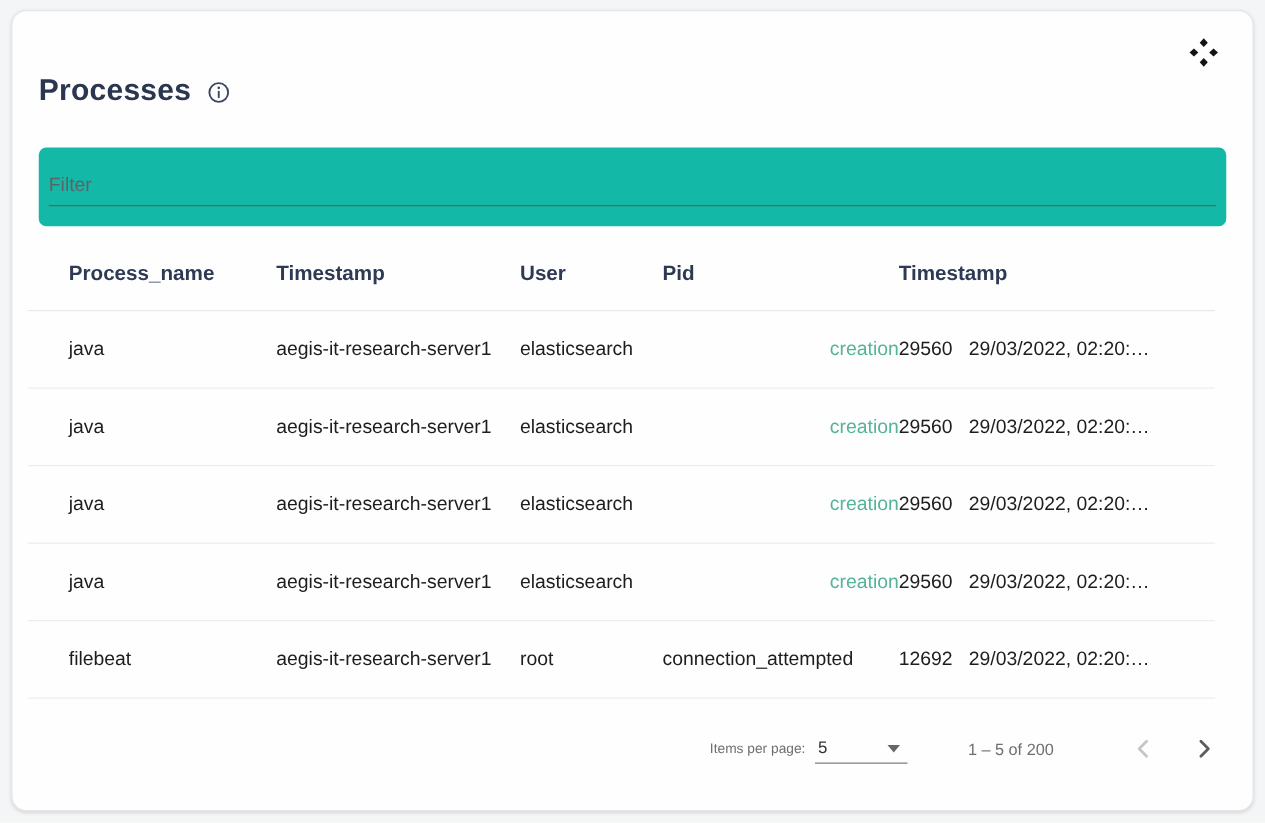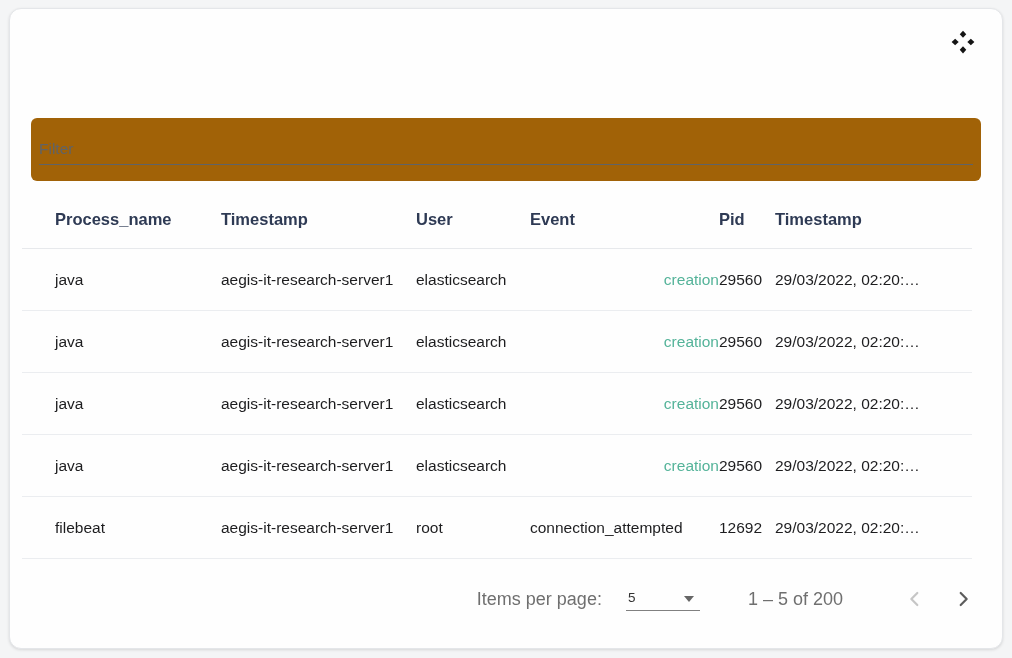--- a/index.html
+++ b/index.html
@@ -21,21 +21,21 @@
   
   .move-icon { position: absolute; top: 20px; right: 26px; width: 26px; height: 26px; cursor: move; }
   
   .title-row { position: absolute; left: 21px; top: 50px; display: flex; align-items: center; gap: 13px; }
   .panel-title { font-size: 24px; font-weight: 700; color: #2b3650; letter-spacing: .2px; }
   .info-icon { width: 18px; height: 18px; margin-top: 2px; }
   
   .filter-box {
     position: absolute; left: 21px; top: 109px;
     width: 950px; height: 63px;
-    background: #a16207;
+    background: #14b8a6;
     border-radius: 6px;
   }
   .filter-input {
     position: absolute; left: 8px; right: 8px; top: 22px;
     width: calc(100% - 16px);
     background: transparent;
     border: none; outline: none;
     border-bottom: 1px solid #5f6368;
     font-family: "Liberation Sans", sans-serif;
     font-size: 15.5px; color: #222;
@@ -57,38 +57,38 @@
   .th { font-size: 16.5px; font-weight: 700; color: #2e3a54; }
   .td { font-size: 15.5px; color: #1d1d1f; }
   .td.cell-timestamp { overflow: hidden; }
   .event-green { color: var(--event-green, #54b399); text-align: right; }
   
   .paginator {
     position: absolute; left: 21px; top: 567px; width: 950px; height: 46px;
     display: flex; justify-content: flex-end; align-items: center;
     color: #6f6f6f;
   }
-  .ipp-label { font-size: 18px; margin-right: 24px; }
+  .ipp-label { font-size: 11px; margin-right: 8px; }
   .page-size-select {
     position: relative;
     width: 74px; height: 24px;
     border-bottom: 1px solid #808080;
     font-size: 13.5px; color: #333;
     padding: 3px 0 0 2px;
     margin-right: 48px;
     cursor: pointer;
   }
   .dropdown-arrow {
     position: absolute; right: 6px; top: 9px;
     width: 0; height: 0;
     border-left: 5px solid transparent;
     border-right: 5px solid transparent;
     border-top: 6px solid #666;
   }
-  .range-label { font-size: 18px; margin-right: 54px; }
+  .range-label { font-size: 13px; margin-right: 54px; }
   .page-btn {
     width: 36px; height: 36px;
     display: flex; align-items: center; justify-content: center;
     background: transparent; border: none; border-radius: 50%;
     cursor: pointer; padding: 0;
   }
   .page-btn + .page-btn { margin-left: 12px; }
   .page-btn svg { stroke: #5c5c5c; }
   .page-btn.disabled svg { stroke: #c6c6c6; }
   .page-btn.disabled { cursor: default; }
@@ -100,31 +100,40 @@
 
   <span class="move-icon">
     <svg viewBox="0 0 24 24" width="26" height="26" fill="#141414">
       <path d="M12 1.5 L15 4.75 L12 8 L9 4.75 Z"></path>
       <path d="M4.75 9 L8 12 L4.75 15 L1.5 12 Z"></path>
       <path d="M19.25 9 L22.5 12 L19.25 15 L16 12 Z"></path>
       <path d="M12 16 L15 19.25 L12 22.5 L9 19.25 Z"></path>
     </svg>
   </span>
 
+  <div class="title-row">
+    <span class="panel-title">Processes</span>
+    <span class="info-icon">
+      <svg viewBox="0 0 24 24" width="18" height="18" fill="none" stroke="#3a4560" stroke-width="2">
+        <circle cx="12" cy="12" r="10"></circle>
+        <line x1="12" y1="11" x2="12" y2="17" stroke-linecap="round"></line>
+        <circle cx="12" cy="7" r="0.6" fill="#3a4560" stroke-width="1.6"></circle>
+      </svg>
+    </span>
+  </div>
 
   <div class="filter-box">
     <input class="filter-input" type="text" placeholder="Filter" style="">
   </div>
 
   <div class="table">
     <div class="t-row header">
       <div class="th">Process_name</div>
       <div class="th">Timestamp</div>
       <div class="th">User</div>
-      <div class="th">Event</div>
       <div class="th">Pid</div>
       <div class="th">Timestamp</div>
     </div>
     <div>
     <div class="t-row">
       <div class="td">java</div>
       <div class="td">aegis-it-research-server1</div>
       <div class="td">elasticsearch</div>
       <div class="td event-green">creation</div>
       <div class="td">29560</div>

